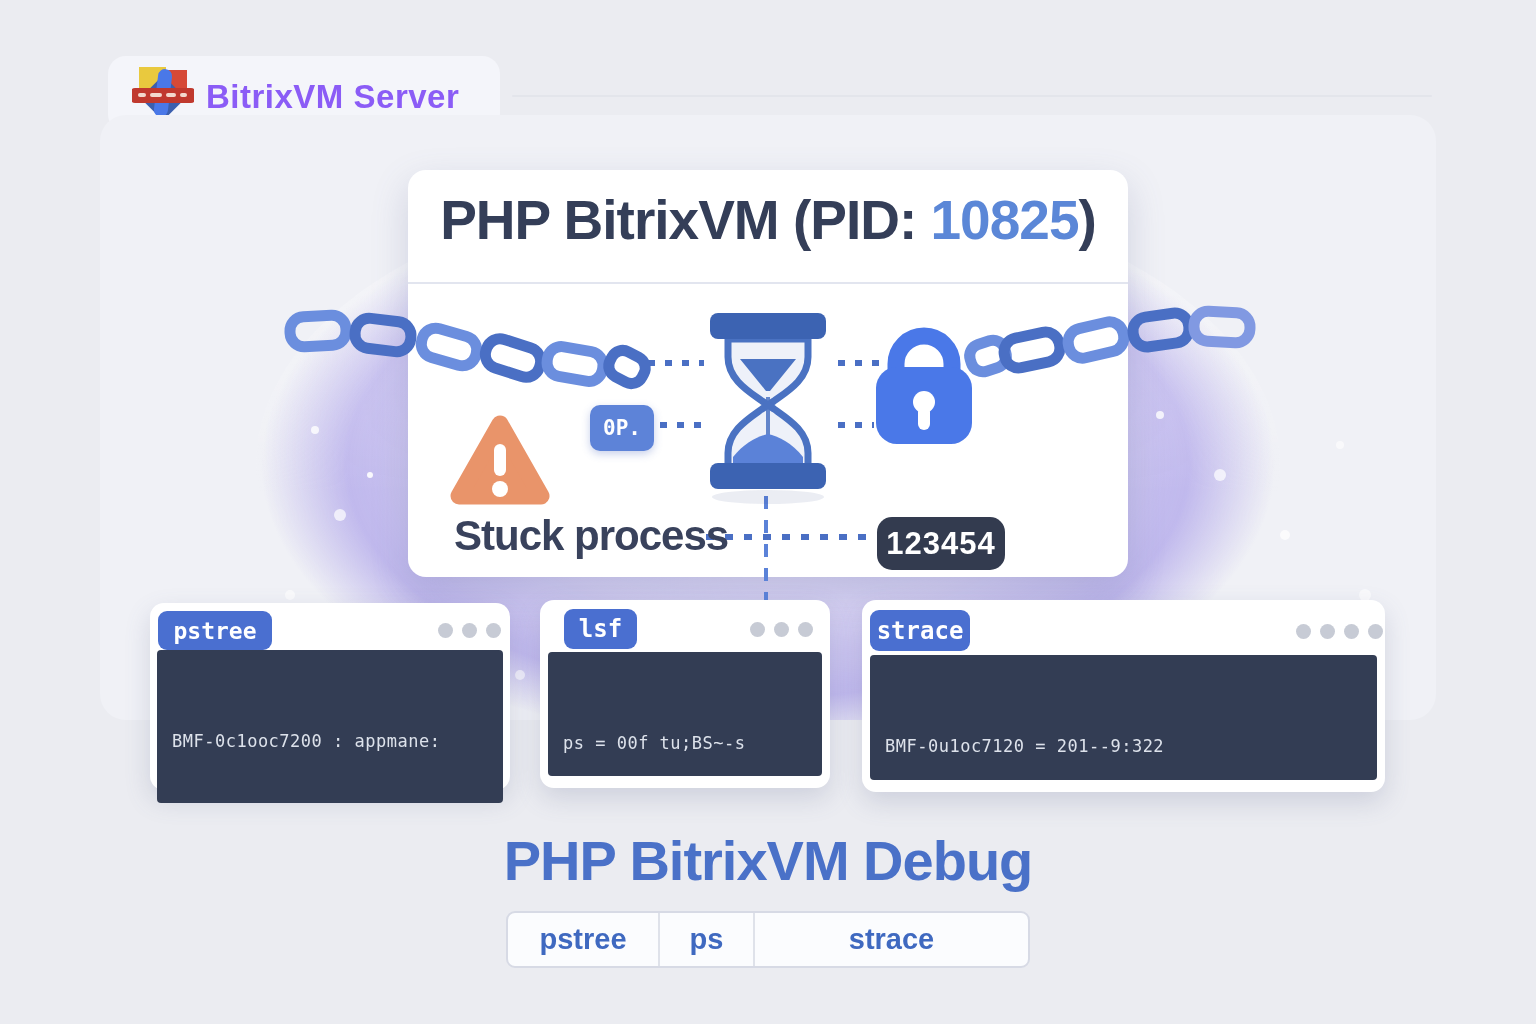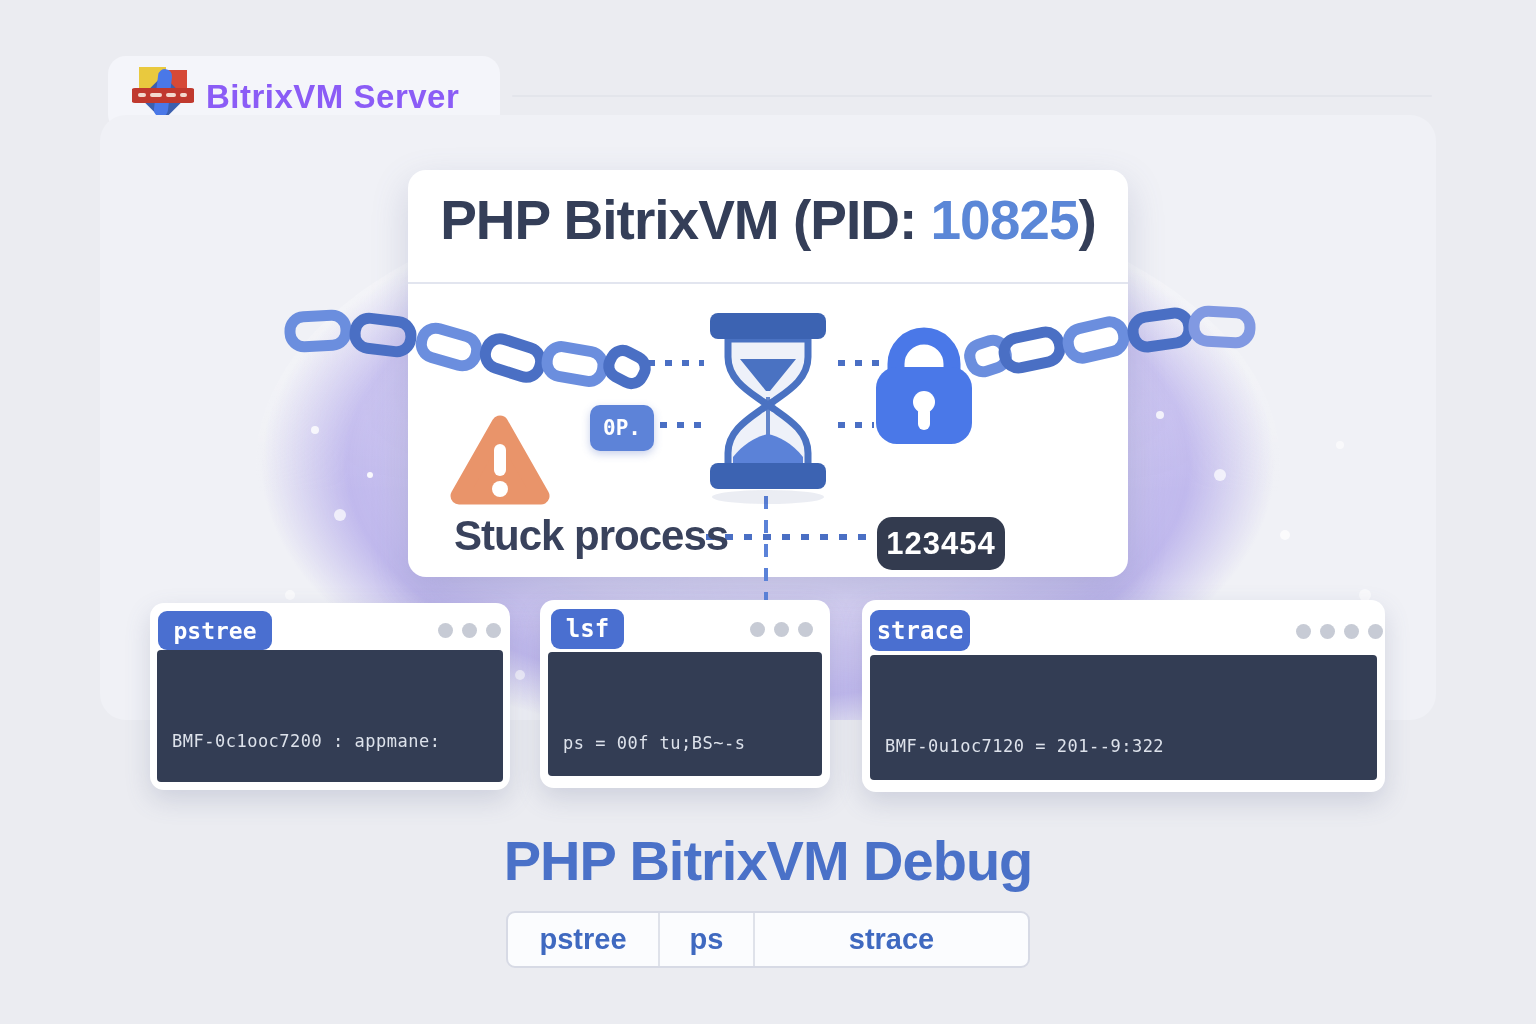--- a/index.html
+++ b/index.html
@@ -183,29 +183,29 @@
 <div class="abs pid-badge">123454</div>
 <div class="abs stuck-label">Stuck process</div>
 
 <div class="term" style="left:150px;top:603px;width:360px;height:187px;">
   <div class="term-tab" style="left:8px;top:8px;width:114px;height:39px;font-size:23px;">pstree</div>
   <div class="term-dots" style="left:288px;top:20px;">
       <i></i>
       <i></i>
       <i></i>
     </div>
-  <div class="term-code" style="left:7px;top:47px;width:346px;height:132px;">
+  <div class="term-code" style="left:7px;top:47px;width:346px;height:153px;">
     <div>BMF-0c1ooc7200 : appmane:</div>
     
     
   </div>
 </div>
 
 <div class="term" style="left:540px;top:600px;width:290px;height:188px;">
-  <div class="term-tab" style="left:11px;top:9px;width:73px;height:40px;font-size:24px;">lsf</div>
+  <div class="term-tab" style="left:24px;top:9px;width:73px;height:40px;font-size:24px;">lsf</div>
   <div class="term-dots" style="left:210px;top:22px;">
       <i></i>
       <i></i>
       <i></i>
     </div>
   <div class="term-code" style="left:8px;top:52px;width:274px;height:124px;">
     <div>ps = 00f tu;BS~-s</div>
     
     
   </div>

